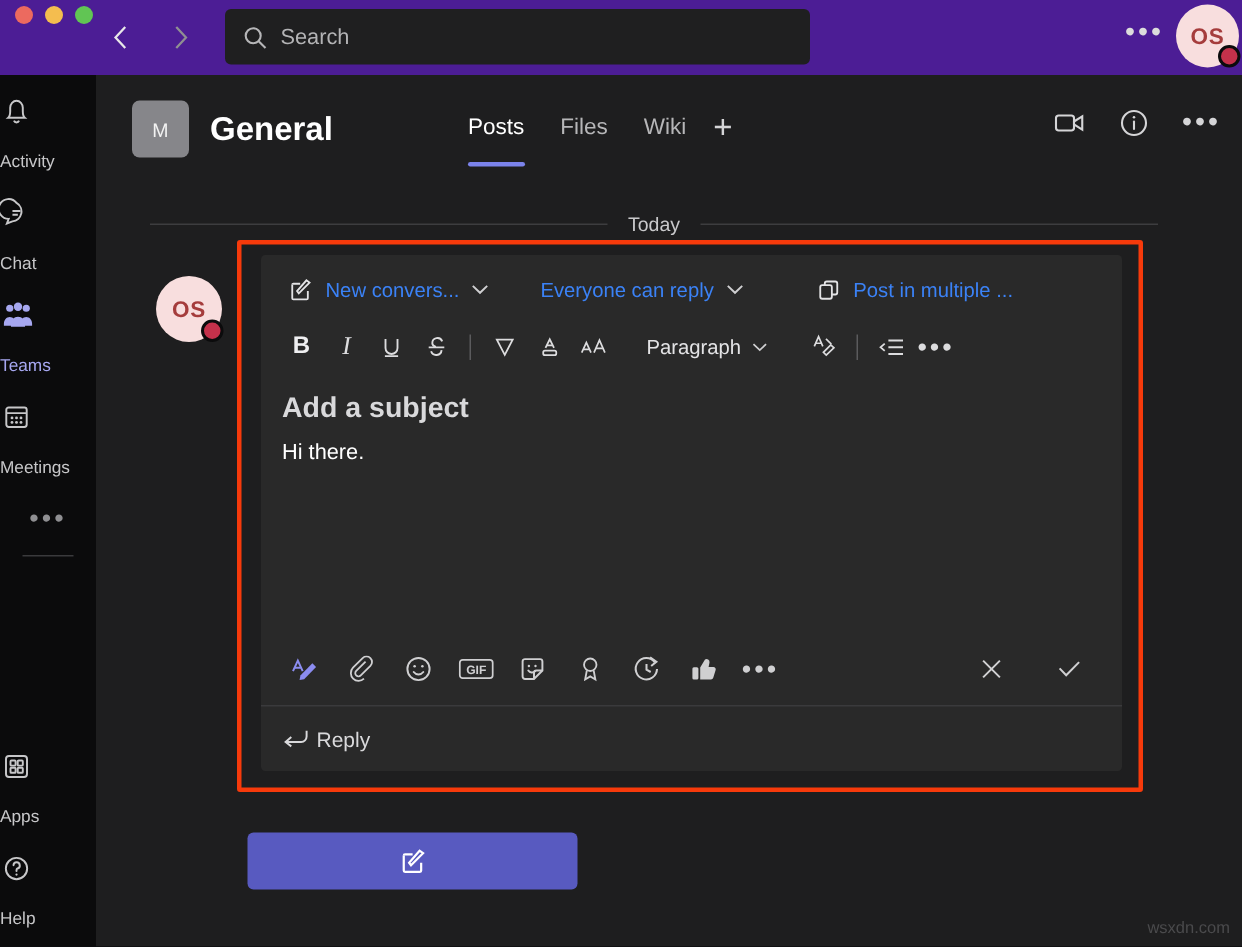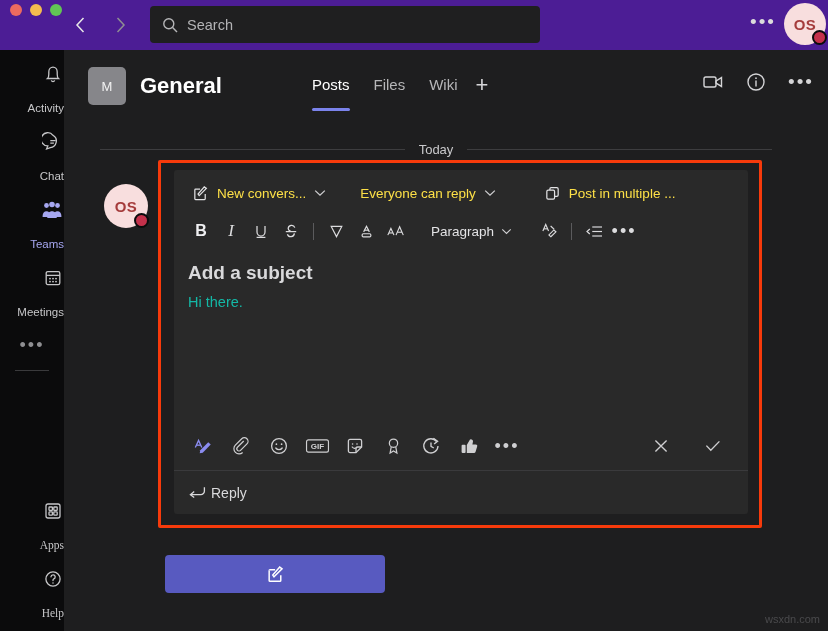--- a/index.html
+++ b/index.html
@@ -57,32 +57,32 @@
     background: #c4314b; border: 2px solid #0b0b0c;
   }
 
   
   #rail {
     position: absolute; left: 0; top: 50px; width: 64px; height: 581px;
     background: #0b0b0c;
   }
   .rail-item {
     width: 64px; height: 62px; margin-top: 6px;
-    display: flex; flex-direction: column; align-items: flex-end; justify-content: center;
+    display: flex; flex-direction: column; align-items: flex-start; justify-content: center;
     gap: 15px; color: #c7c7c9;
   }
   .rail-item .ricon { height: 26px; display: flex; align-items: center; }
   .rail-label { font-size: 11.5px; line-height: 12px; }
   .rail-item.active { color: #a6a7f0; }
   #rail-more {
     width: 64px; height: 38px; display: flex; align-items: center; justify-content: center;
     color: #8f8f92; font-size: 18px; letter-spacing: 2px; margin-top: 4px;
   }
   #rail-divider { width: 34px; height: 1px; background: #3a3a3c; margin: 6px auto 0; }
-  #rail-bottom { position: absolute; left: 0; bottom: 8px; width: 64px; font-family: Liberation Serif, serif; }
+  #rail-bottom { position: absolute; left: 0; bottom: 8px; width: 64px; }
 
   
   #channel-header {
     position: absolute; left: 64px; top: 50px; width: 764px; height: 72px;
     background: #1e1e1f;
   }
   #team-badge {
     position: absolute; left: 24px; top: 17px; width: 38px; height: 38px;
     border-radius: 5px; background: #86868a; color: #f2f2f2;
     display: flex; align-items: center; justify-content: center;
@@ -135,21 +135,21 @@
   
   #compose {
     position: absolute; left: 110px; top: 48px; width: 574px; height: 344px;
     background: #292929; border-radius: 3px;
   }
   #compose-row1 {
     position: absolute; left: 0; top: 0; width: 574px; height: 46px;
     display: flex; align-items: center; padding-left: 12px; gap: 0;
   }
   .c1-item {
-    display: flex; align-items: center; gap: 8px; color: #fde047; font-size: 13.5px;
+    display: flex; align-items: center; gap: 8px; color: #3b82f6; font-size: 13.5px;
     height: 30px; padding: 0 6px;
   }
   .chev { color: #cfcfd1; display: flex; align-items: center; }
   .sp-24 { width: 22px; }
   .sp-38 { width: 36px; }
 
   #format-row {
     position: absolute; left: 0; top: 42px; width: 574px; height: 38px;
     display: flex; align-items: center; padding-left: 12px; color: #dcdcde;
   }
@@ -165,21 +165,21 @@
     padding: 0 6px; height: 28px; margin-left: 14px; text-align: right;
   }
   #fmt-more { font-size: 18px; letter-spacing: 2px; line-height: 16px; color: #dcdcde; }
 
   #subject {
     position: absolute; left: 14px; top: 92px;
     font-size: 19px; font-weight: 700; color: #d9d9db;
   }
   #body-text {
     position: absolute; left: 14px; top: 124px;
-    font-size: 14.5px; color: #14b8a6;
+    font-size: 14.5px; color: #ffffff;
   }
 
   #action-row {
     position: absolute; left: 0; bottom: 48px; width: 574px; height: 40px;
     display: flex; align-items: center; padding: 0 10px;
   }
   .act {
     width: 38px; height: 32px; display: flex; align-items: center; justify-content: center;
     color: #cfcfd1;
   }

